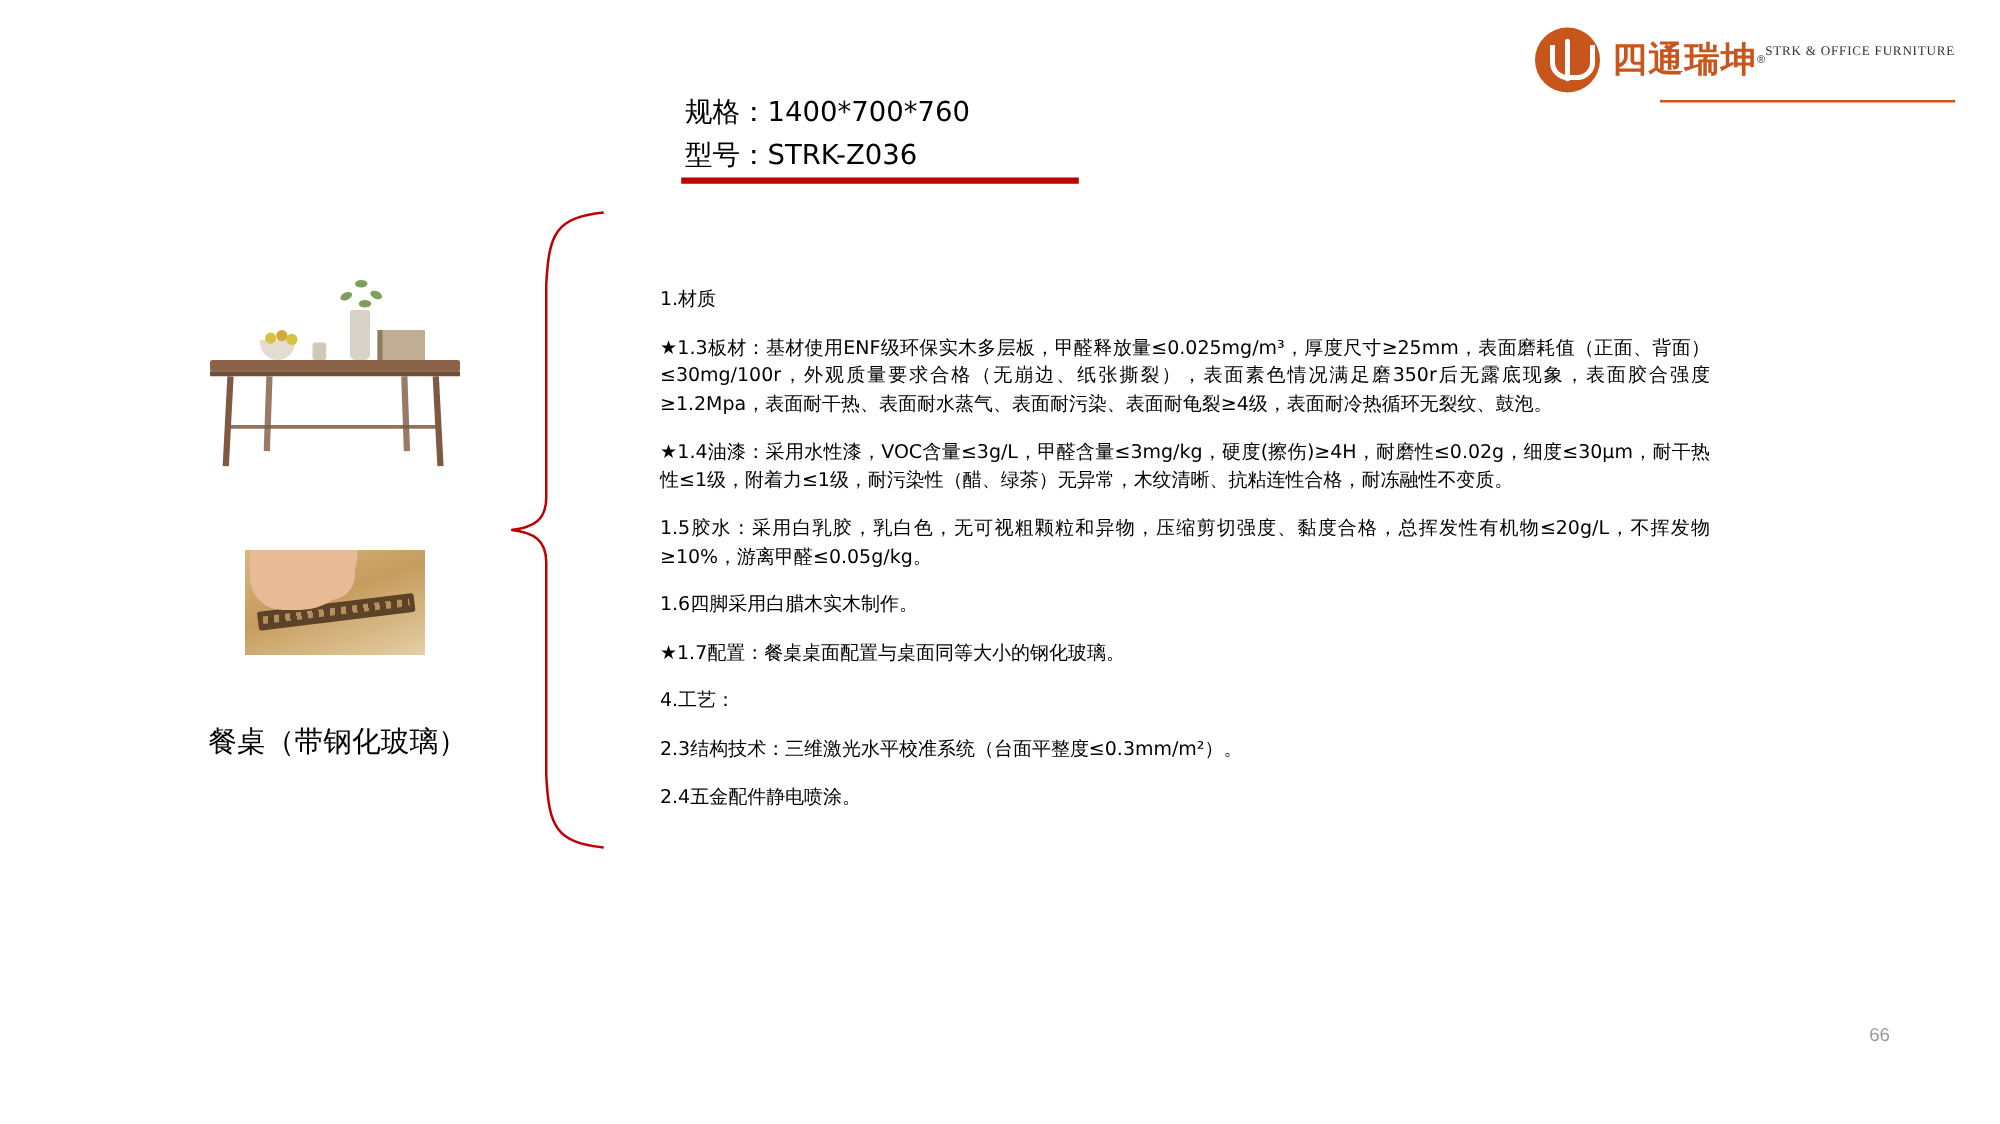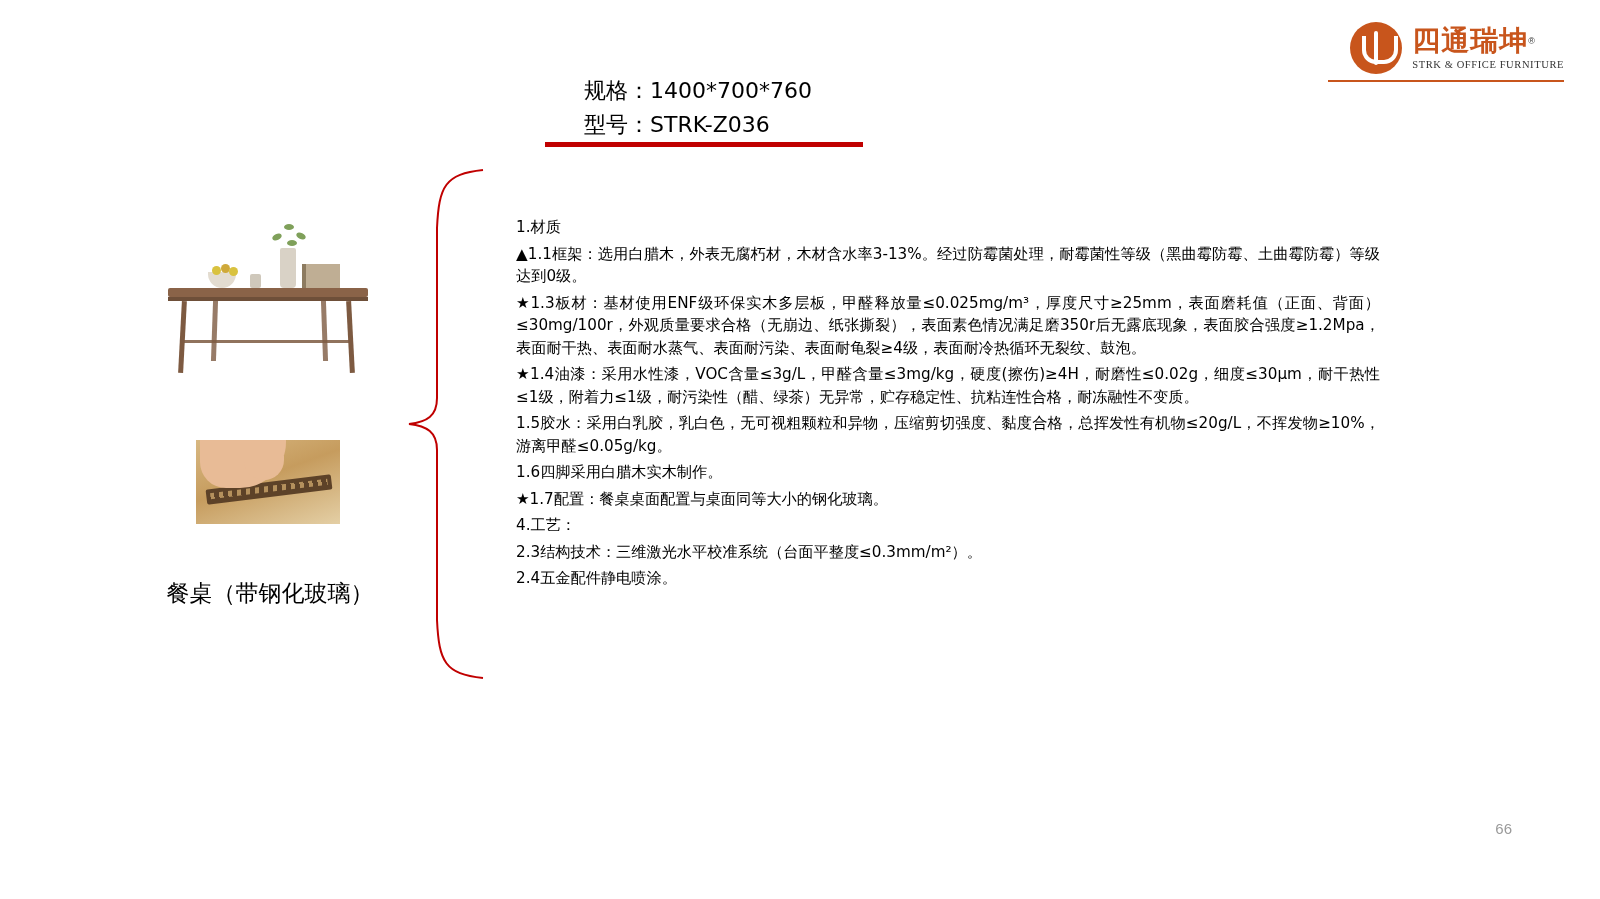--- a/index.html
+++ b/index.html
@@ -50,21 +50,20 @@
     left: 12px;
     top: 14px;
     width: 28px;
     height: 24px;
     border: 4px solid #fff;
     border-top: none;
     border-radius: 0 0 14px 14px;
   }
   .logo-text-wrap {
     display: flex;
-    flex-direction: column;
     line-height: 1.05;
   }
   .logo-cn {
     font-family: "DejaVu Sans", sans-serif;
     font-size: 28px;
     font-weight: bold;
     color: #c8551c;
     letter-spacing: 1px;
   }
   .logo-en {
@@ -93,21 +92,21 @@
   .spec-block {
     position: absolute;
     left: 548px;
     top: 74px;
     font-family: "DejaVu Sans", sans-serif;
     font-size: 22px;
     line-height: 1.55;
     color: #000;
     white-space: nowrap;
   }
-  .spec-line { display: block; margin-left: 36px; }
+  .spec-line { display: block; }
   .spec-underline {
     position: absolute;
     left: 545px;
     top: 142px;
     width: 318px;
     height: 5px;
     background: #c00000;
   }
 
   
@@ -296,21 +295,21 @@
     position: absolute;
     left: 512px;
     top: 212px;
     width: 872px;
     font-family: "DejaVu Sans", sans-serif;
     font-size: 15.2px;
     line-height: 1.48;
     color: #000;
     text-align: justify;
   }
-  .body-text p { margin: 4px; }
+  .body-text p { margin: 16px; }
 
   
   .page-number {
     position: absolute;
     right: 88px;
     bottom: 62px;
     font-family: "Liberation Sans", sans-serif;
     font-size: 15px;
     color: #9a9a9a;
   }
@@ -364,23 +363,22 @@
 </div>
 
 <div class="caption">餐桌（带钢化玻璃）</div>
 
 <svg class="brace" viewBox="0 0 84 512" aria-hidden="true">
   <path d="M78 2 C40 6, 34 18, 32 60 L32 230 C32 248, 22 254, 4 256 C22 258, 32 264, 32 282 L32 452 C34 494, 40 506, 78 510" fill="none" stroke="#c00000" stroke-width="2"></path>
 </svg>
 
 <div class="body-text">
   <p>1.材质</p>
-  <p>▲1.1框架：选用白腊木，外表无腐朽材，木材含水率3-13%。经过防霉菌处理，耐霉菌性等级（黑曲霉防霉、土曲霉防霉）等级达到0级。</p>
   <p>★1.3板材：基材使用ENF级环保实木多层板，甲醛释放量≤0.025mg/m³，厚度尺寸≥25mm，表面磨耗值（正面、背面）≤30mg/100r，外观质量要求合格（无崩边、纸张撕裂），表面素色情况满足磨350r后无露底现象，表面胶合强度≥1.2Mpa，表面耐干热、表面耐水蒸气、表面耐污染、表面耐龟裂≥4级，表面耐冷热循环无裂纹、鼓泡。</p>
-  <p>★1.4油漆：采用水性漆，VOC含量≤3g/L，甲醛含量≤3mg/kg，硬度(擦伤)≥4H，耐磨性≤0.02g，细度≤30μm，耐干热性≤1级，附着力≤1级，耐污染性（醋、绿茶）无异常，贮存稳定性、抗粘连性合格，耐冻融性不变质。</p>
+  <p>★1.4油漆：采用水性漆，VOC含量≤3g/L，甲醛含量≤3mg/kg，硬度(擦伤)≥4H，耐磨性≤0.02g，细度≤30μm，耐干热性≤1级，附着力≤1级，耐污染性（醋、绿茶）无异常，木纹清晰、抗粘连性合格，耐冻融性不变质。</p>
   <p>1.5胶水：采用白乳胶，乳白色，无可视粗颗粒和异物，压缩剪切强度、黏度合格，总挥发性有机物≤20g/L，不挥发物≥10%，游离甲醛≤0.05g/kg。</p>
   <p>1.6四脚采用白腊木实木制作。</p>
   <p>★1.7配置：餐桌桌面配置与桌面同等大小的钢化玻璃。</p>
   <p>4.工艺：</p>
   <p>2.3结构技术：三维激光水平校准系统（台面平整度≤0.3mm/m²）。</p>
   <p>2.4五金配件静电喷涂。</p>
 </div>
 
 <div class="page-number">66</div>
 

